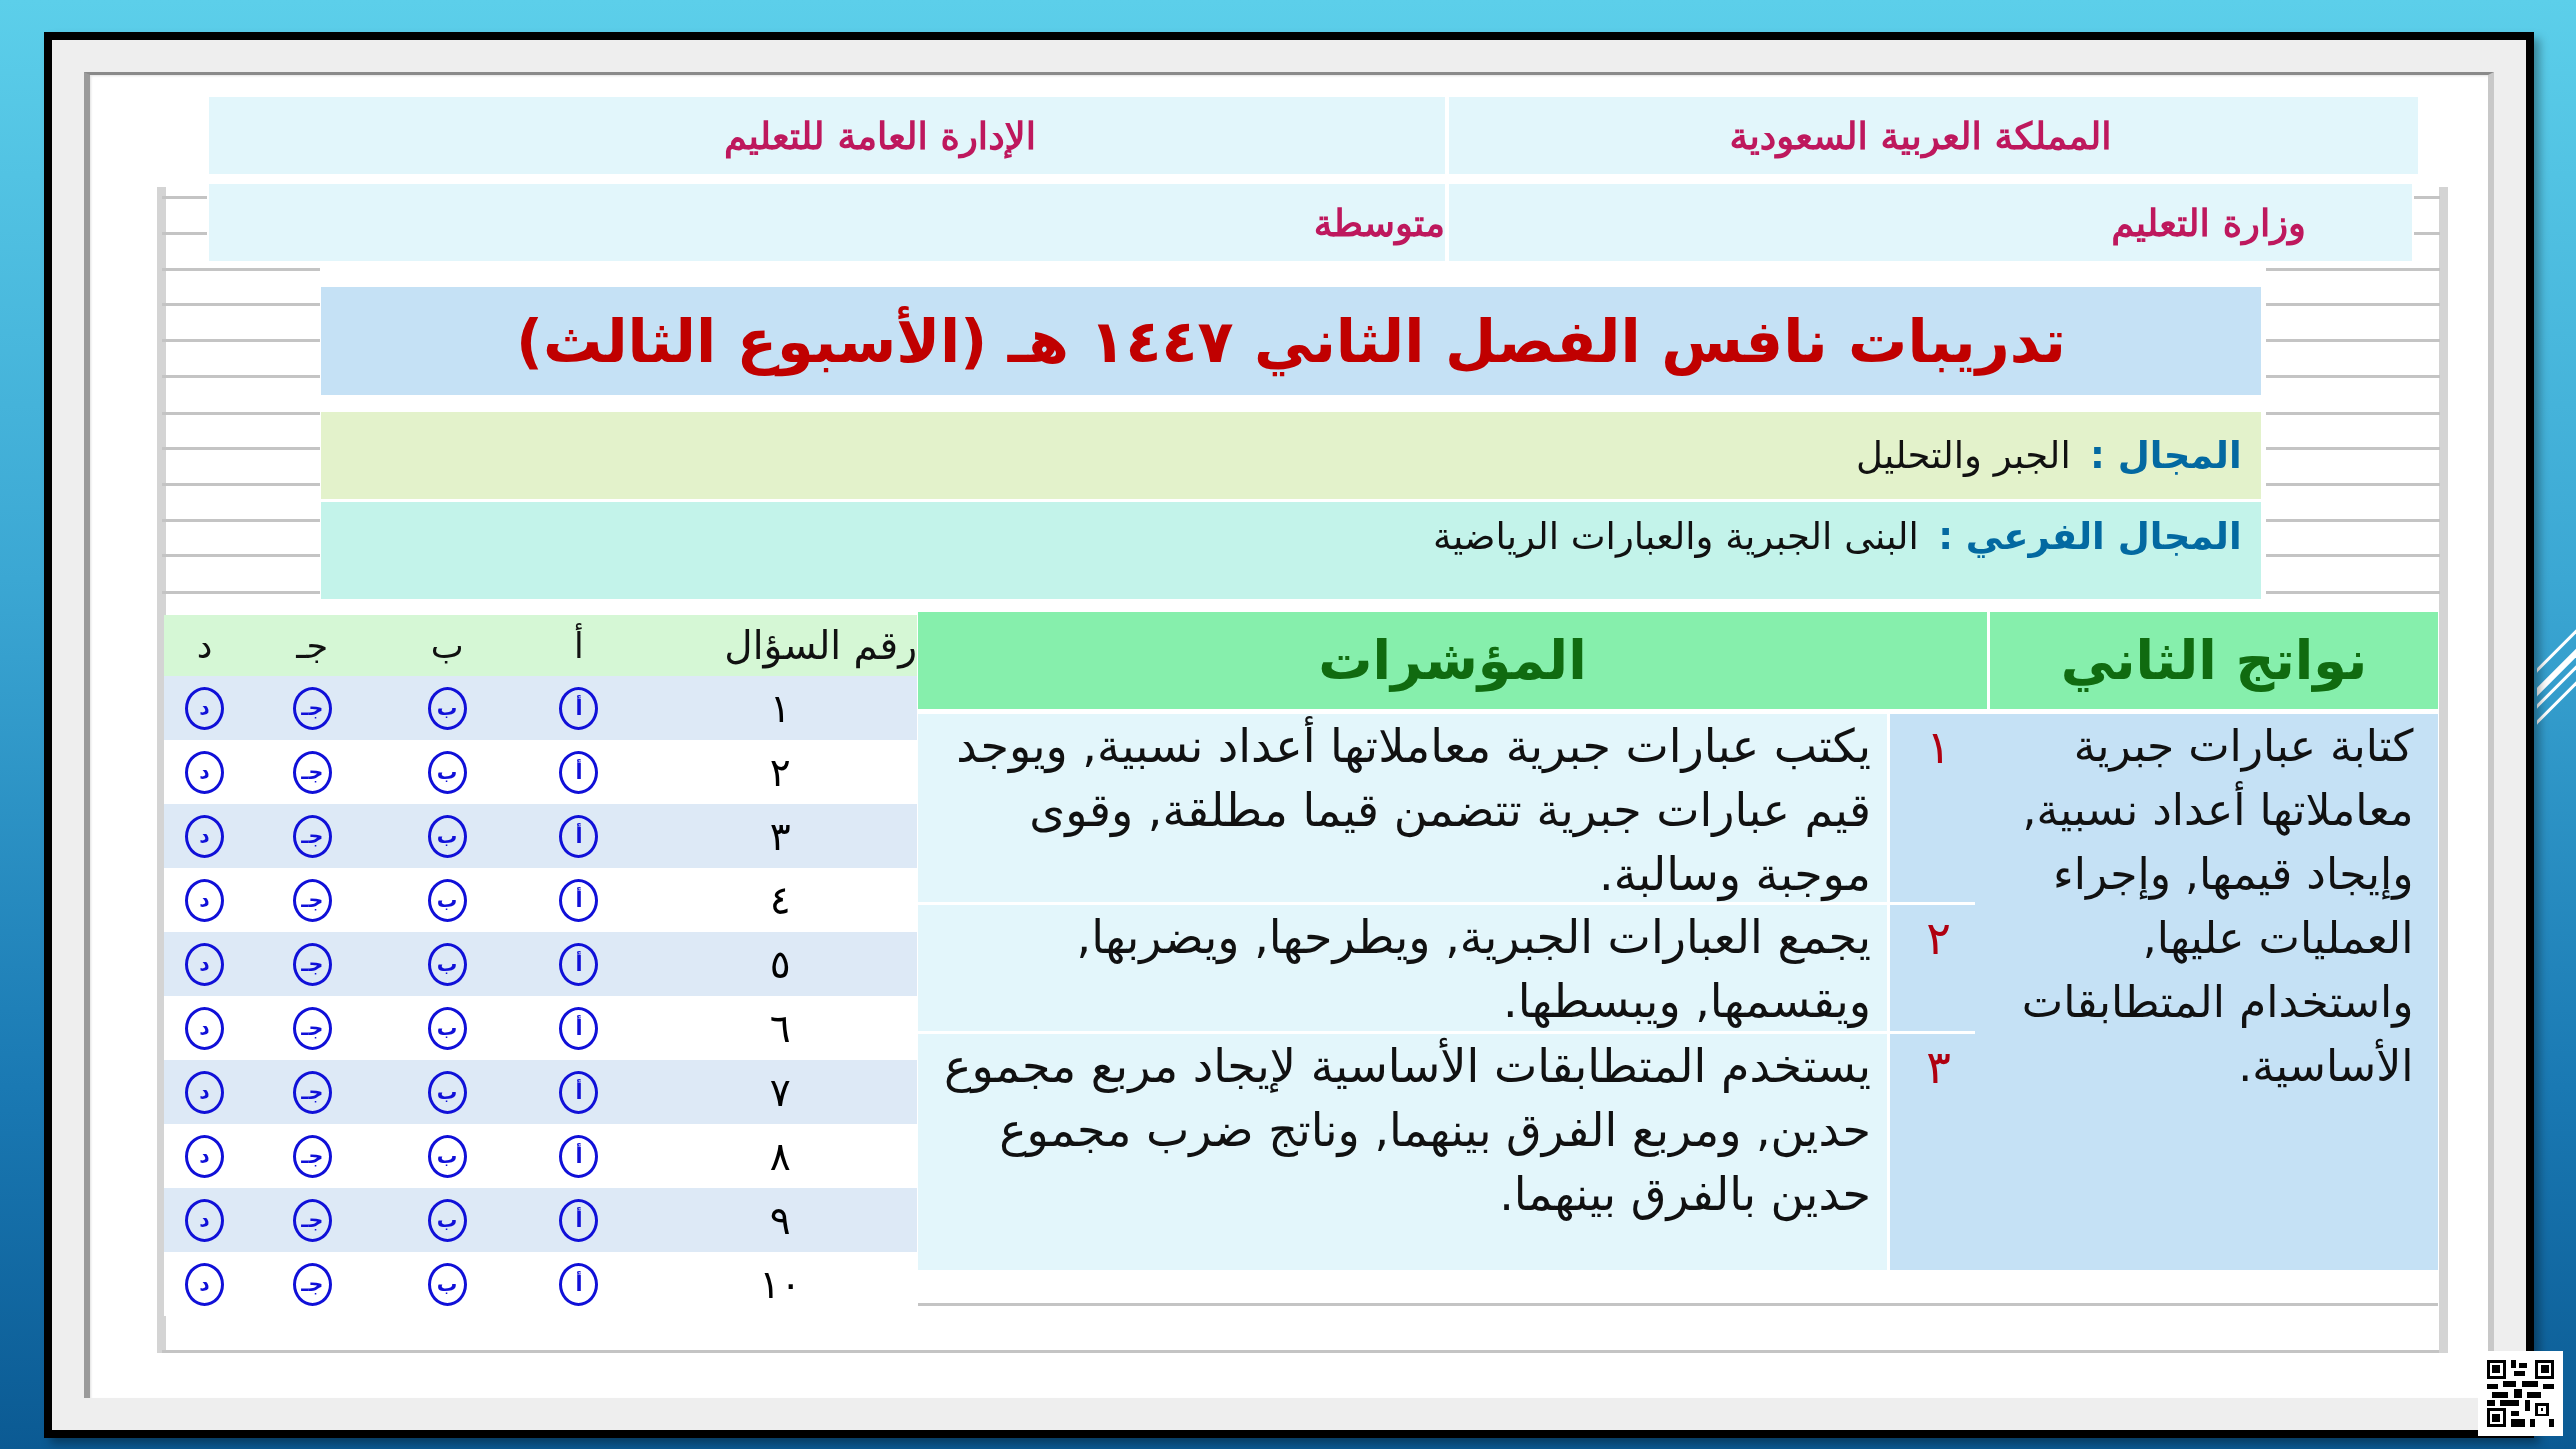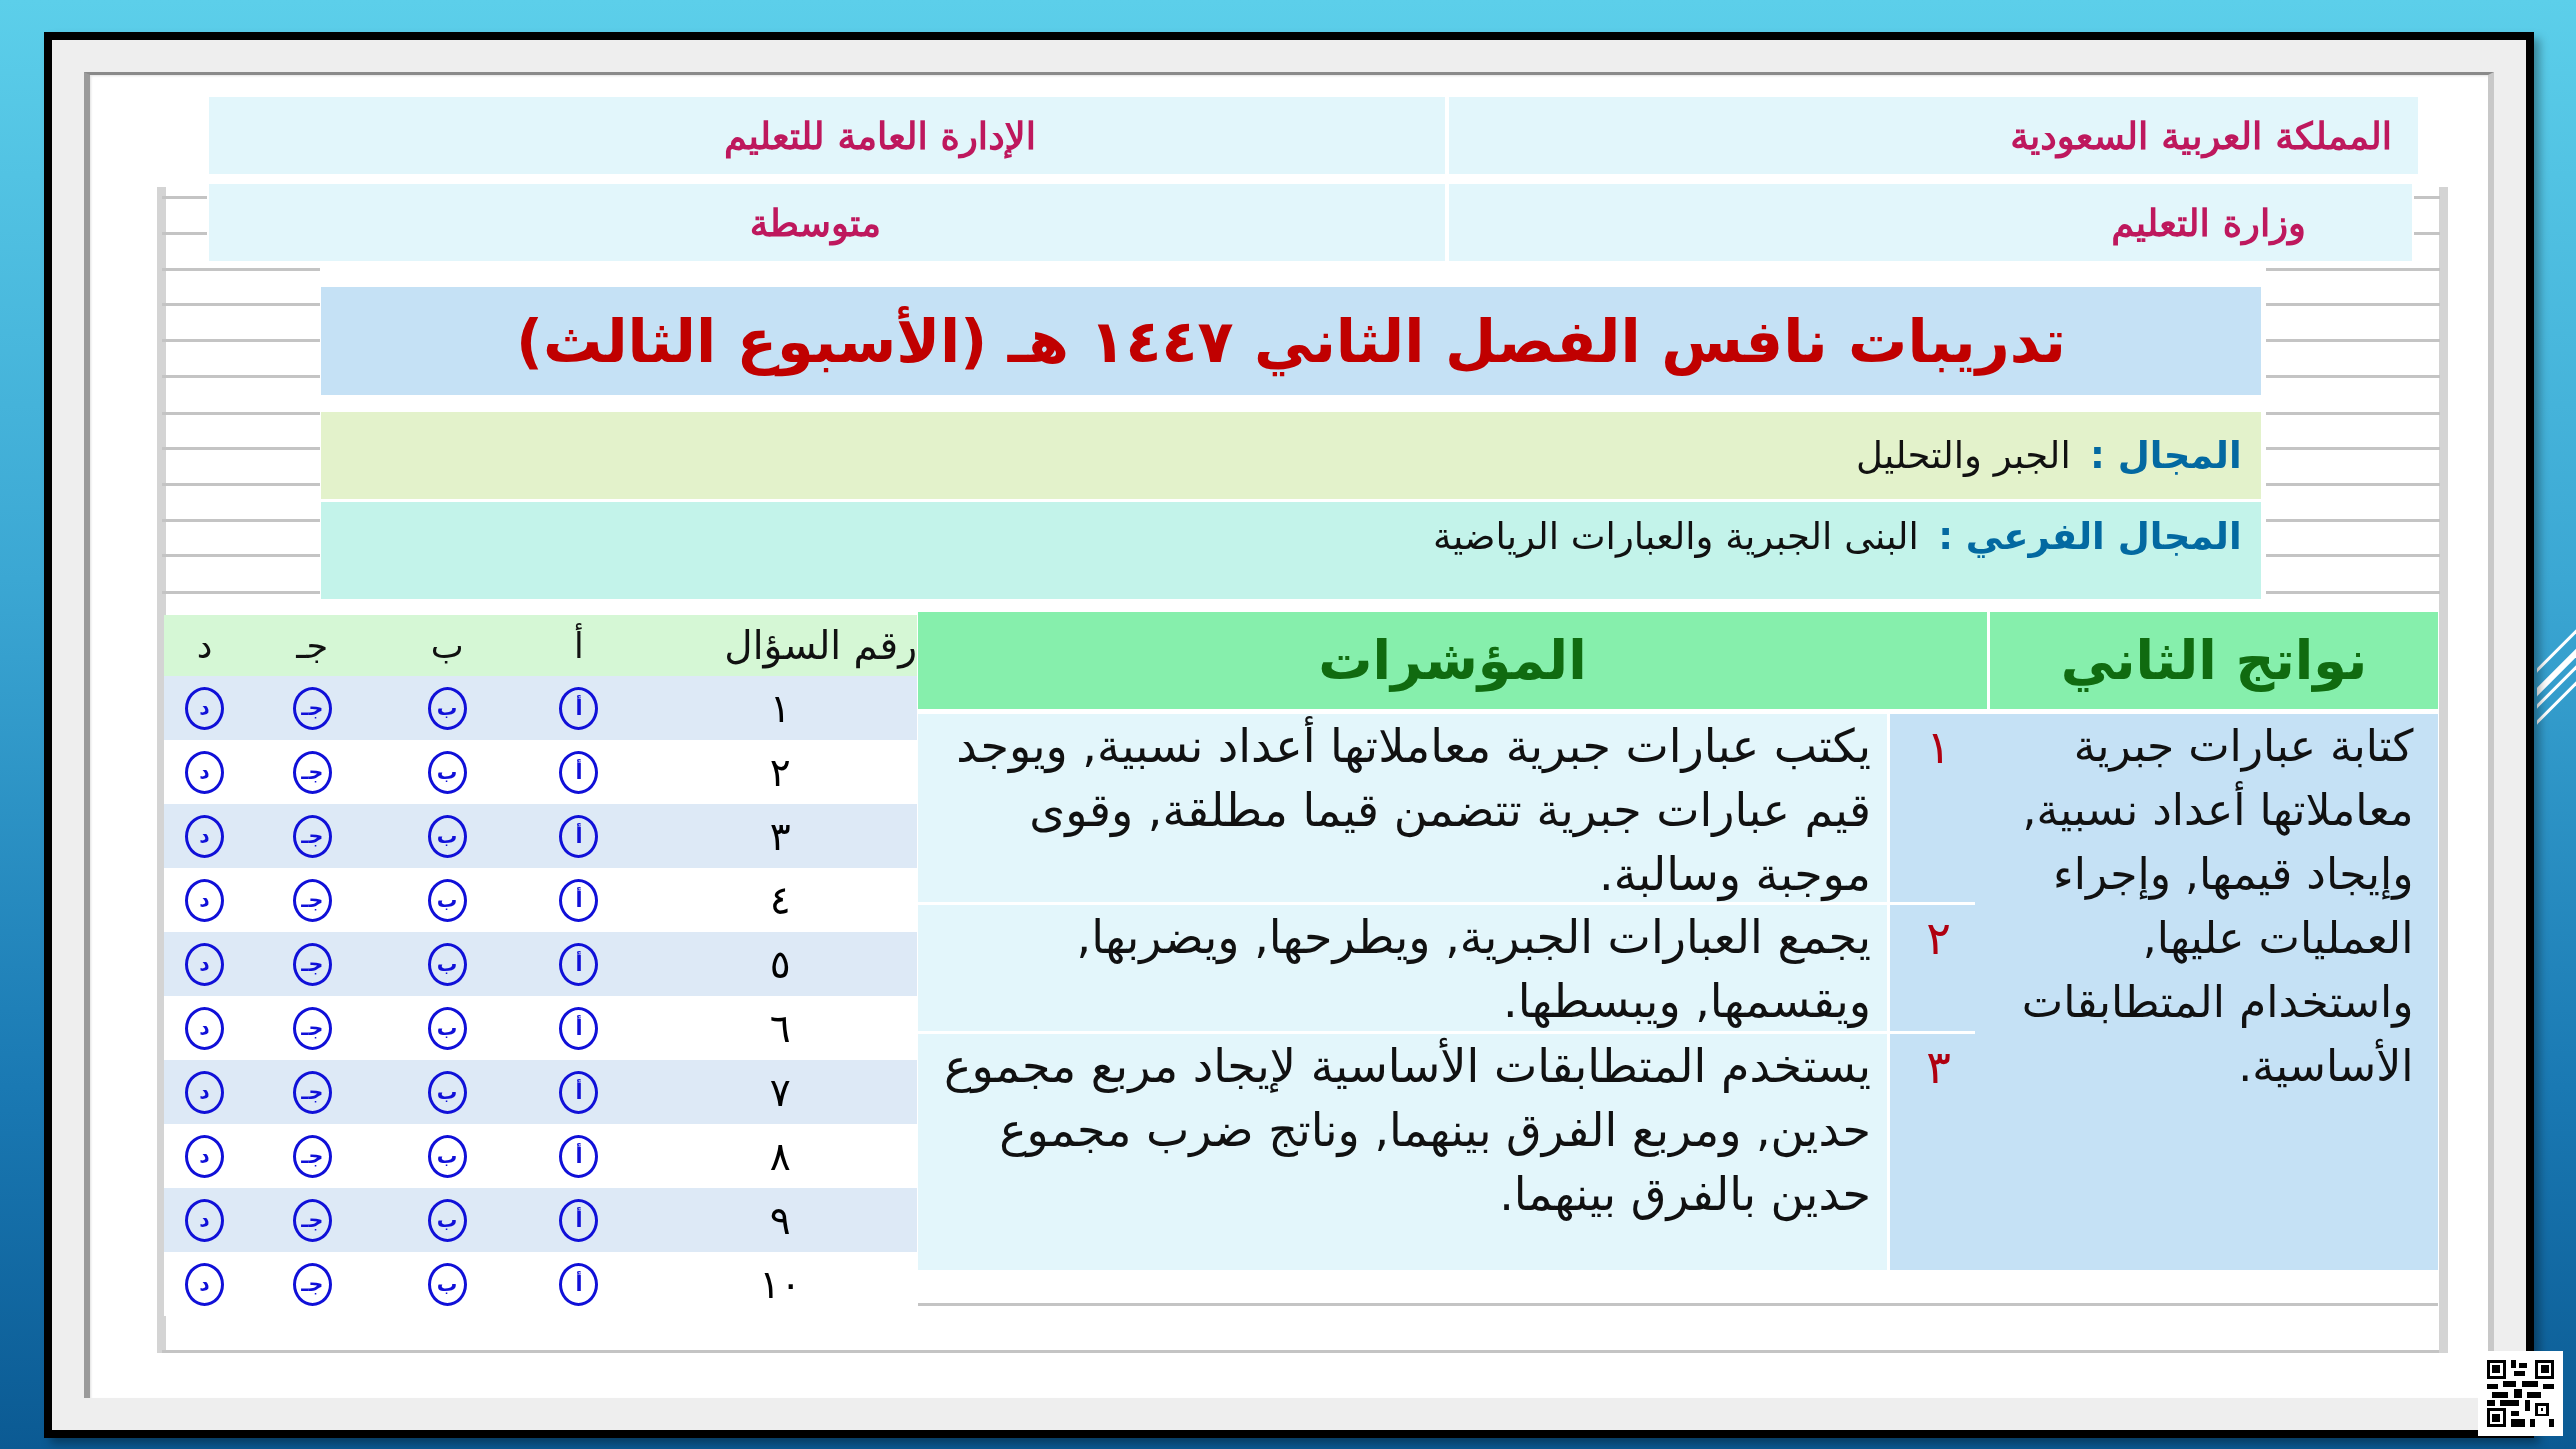--- a/index.html
+++ b/index.html
@@ -120,30 +120,30 @@
   <div class="rule" style="left:2266px;top:412px;width:174px;"></div>
   <div class="rule" style="left:2266px;top:447px;width:174px;"></div>
   <div class="rule" style="left:2266px;top:483px;width:174px;"></div>
   <div class="rule" style="left:2266px;top:519px;width:174px;"></div>
   <div class="rule" style="left:2266px;top:554px;width:174px;"></div>
   <div class="rule" style="left:2266px;top:591px;width:174px;"></div>
   <div class="rule" style="left:918px;top:1303px;width:1520px;"></div>
   <div class="rule" style="left:162px;top:1350px;width:2277px;"></div>
 </div>
 
-<div class="hdr-cell" style="left:1449px;top:97px;width:969px;height:77px;justify-content:flex-end;padding-right:26px;">
+<div class="hdr-cell" style="left:1449px;top:97px;width:969px;height:77px;justify-content:center;padding-right:26px;">
   <span>المملكة العربية السعودية</span>
 </div>
 <div class="hdr-cell" style="left:1449px;top:184px;width:963px;height:77px;justify-content:flex-end;padding-right:106px;">
   <span>وزارة التعليم</span>
 </div>
 <div class="hdr-cell" style="left:209px;top:97px;width:1236px;height:77px;justify-content:flex-end;padding-right:409px;">
   <span>الإدارة العامة للتعليم</span>
 </div>
-<div class="hdr-cell" style="left:209px;top:184px;width:1236px;height:77px;justify-content:flex-end;padding-right:564px;">
+<div class="hdr-cell" style="left:209px;top:184px;width:1236px;height:77px;justify-content:flex-end;">
   <span>متوسطة</span>
 </div>
 
 <div class="title-box">
   <span class="title-text">تدريبات نافس الفصل الثاني ١٤٤٧ هـ (الأسبوع الثالث)</span>
 </div>
 
 <div class="field-row" style="top:412px;height:87px;background:#e3f2cb;">
   <span class="field-label">المجال :</span>
   <span class="field-value">الجبر والتحليل</span>

